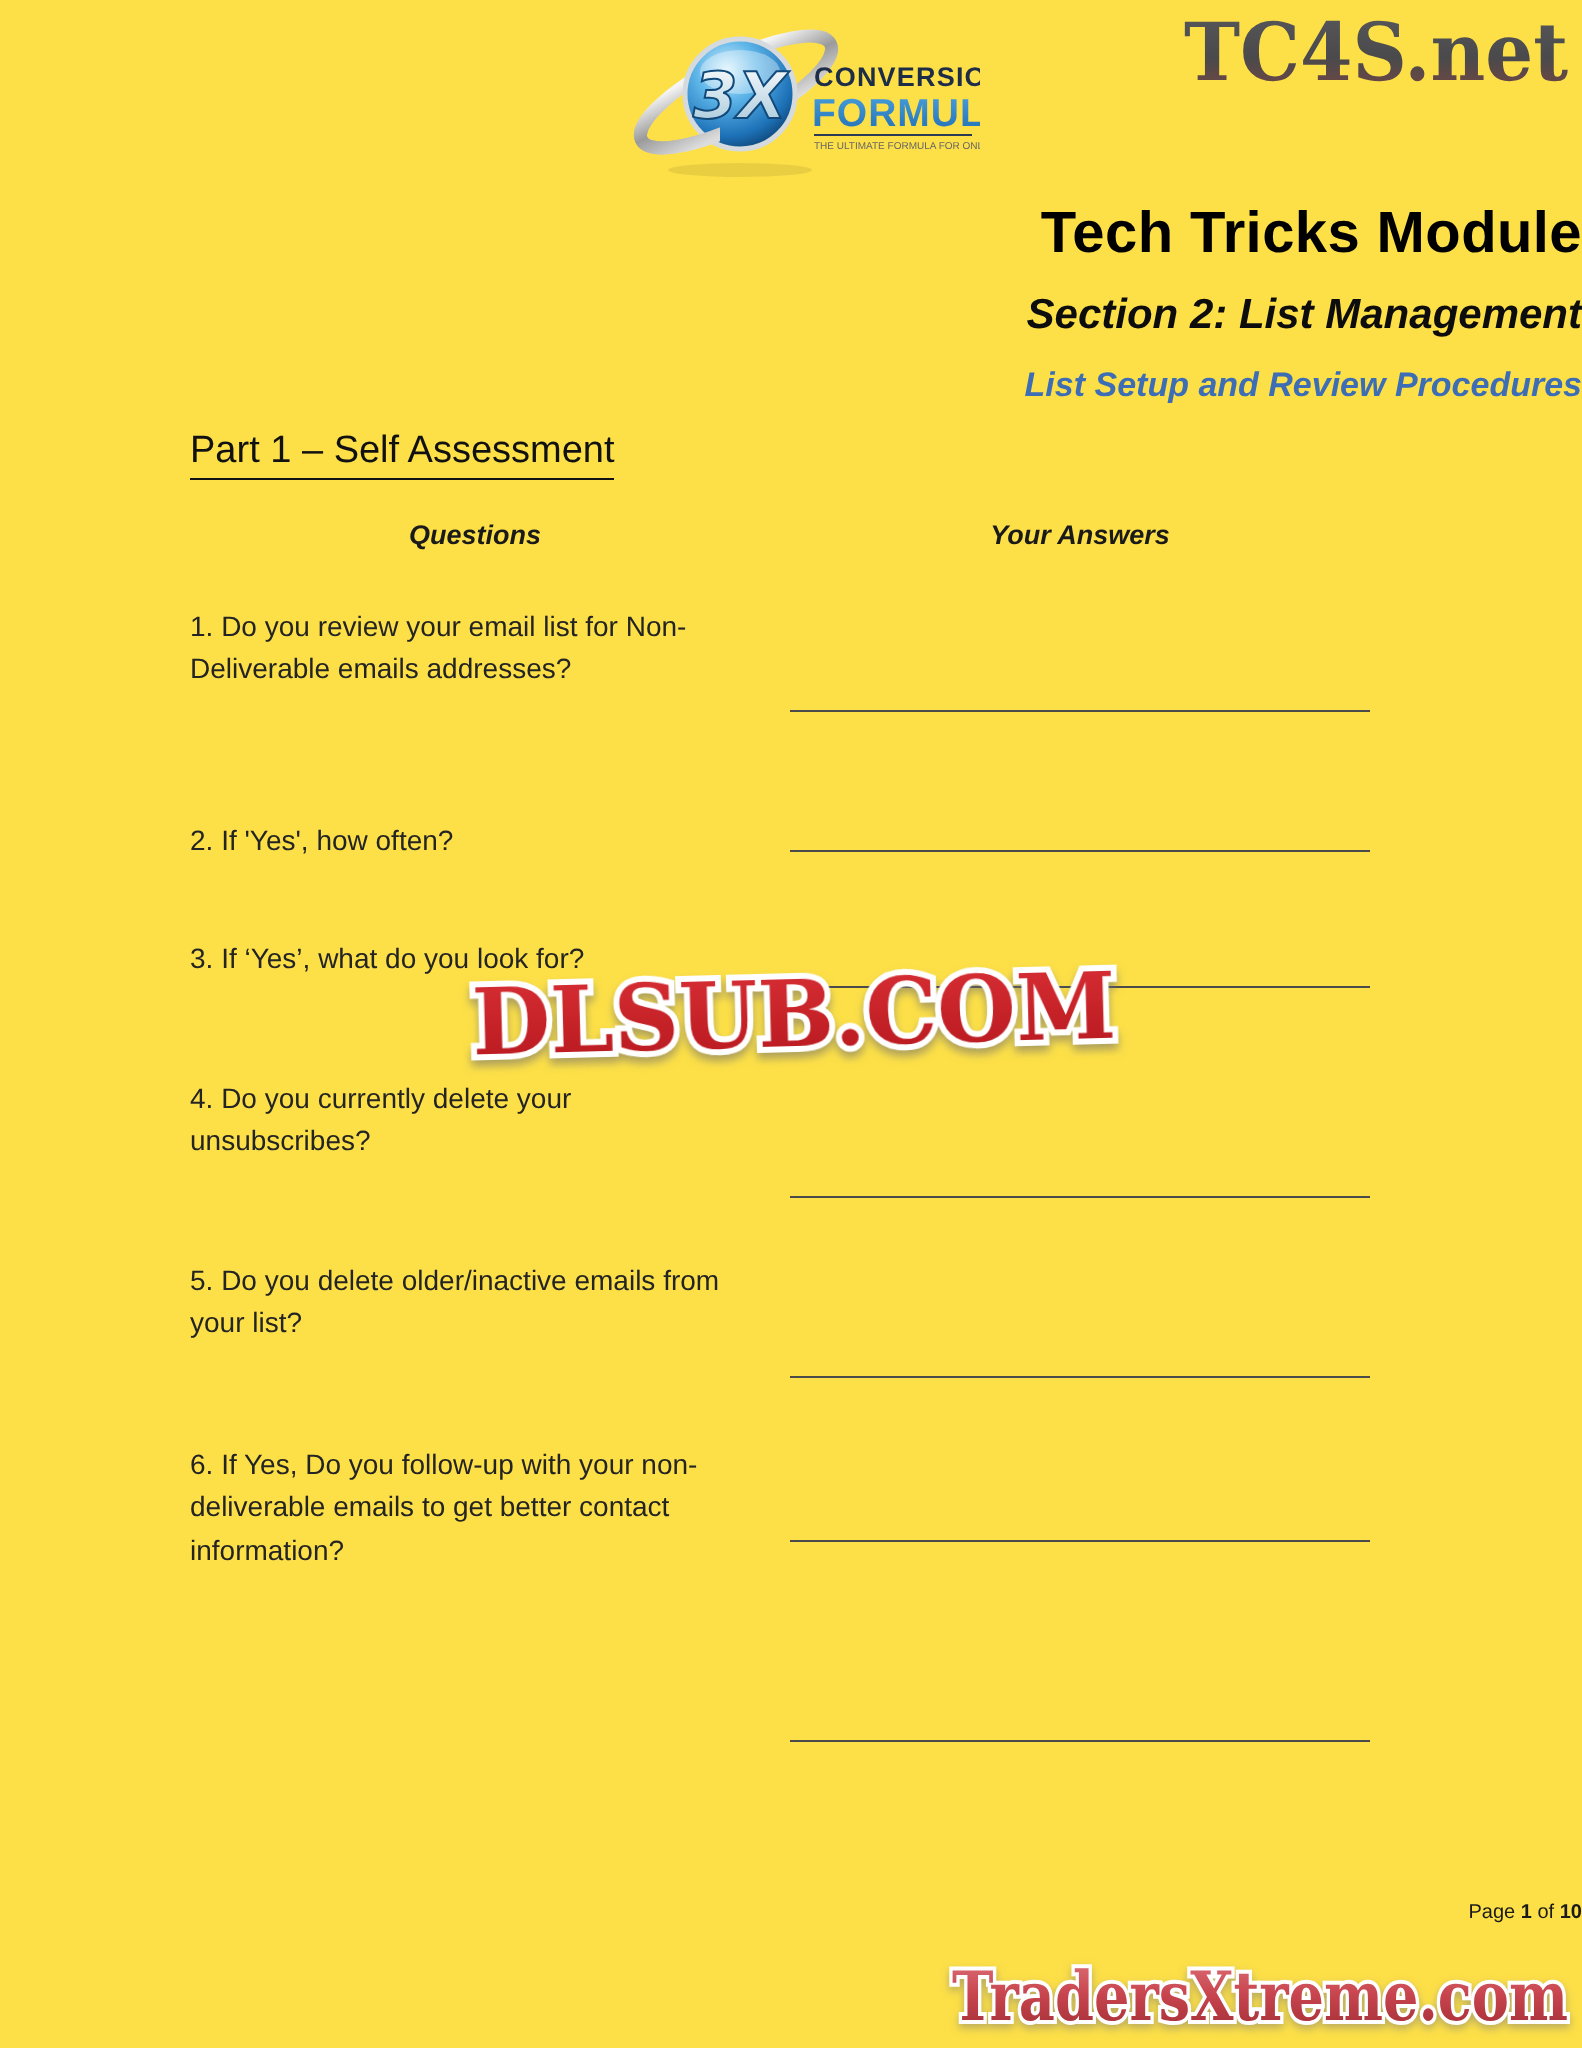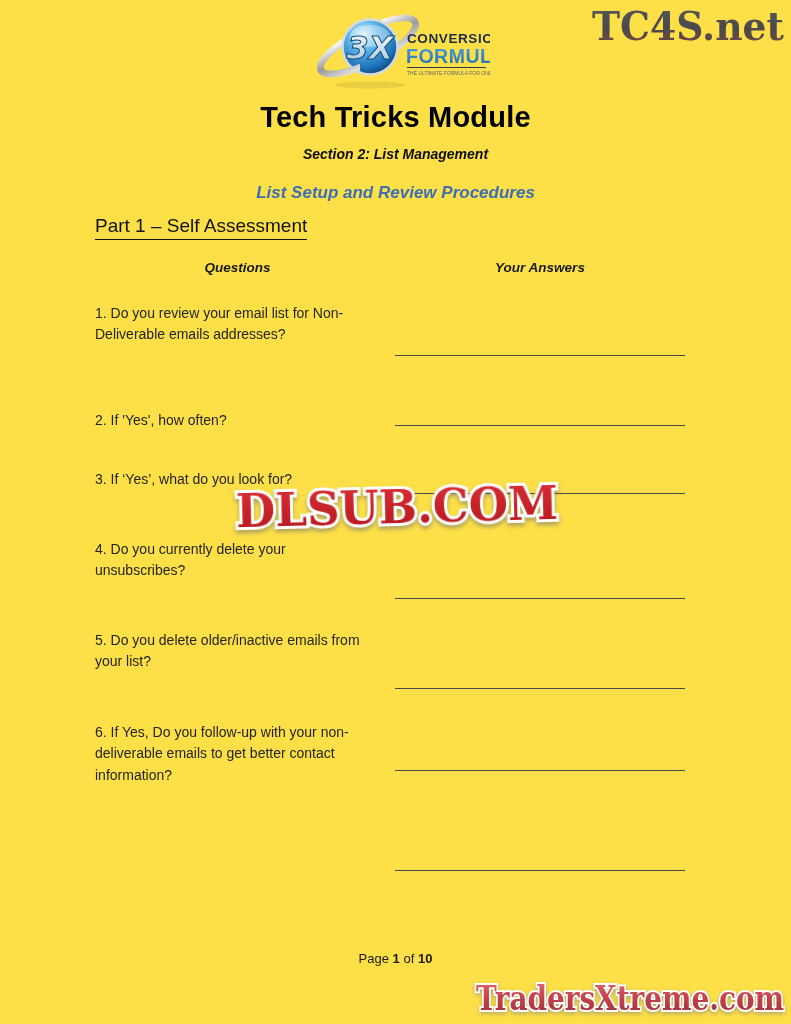--- a/index.html
+++ b/index.html
@@ -3,24 +3,24 @@
 <meta charset="utf-8">
 <style>
   * { margin:0; padding:0; box-sizing:border-box; }
   html,body { background:#888; }
   .page {
     position:relative; width:791px; height:1024px; background:#fde047;
     margin:0 auto; overflow:hidden;
     font-family:"Liberation Sans", sans-serif; color:#262626;
   }
   .abs { position:absolute; }
-  .center { left:0; right:0; text-align:center; }
+  .center { left:0; right:0; text-align:right; }
 
   .main-title   { top:101px; font-size:29px; font-weight:bold; color:#000; letter-spacing:.2px; }
-  .section-title{ top:146px; font-size:14px; font-weight:bold; font-style:italic; color:#0d0d0d; }
+  .section-title{ top:146px; font-size:21px; font-weight:bold; font-style:italic; color:#0d0d0d; }
   .subtitle     { top:183px; font-size:17px; font-weight:bold; font-style:italic; color:var(--accent-blue,#3d6eb5); }
 
   .part-heading {
     left:95px; top:215px; font-size:19px; color:#111;
     border-bottom:1.4px solid #111; padding-bottom:2px;
   }
 
   .col-header { top:260px; font-size:13.5px; font-weight:bold; font-style:italic; color:#1a1a1a; }
   .col-header.q { left:95px;  width:285px; text-align:center; }
   .col-header.a { left:395px; width:290px; text-align:center; }
@@ -37,21 +37,21 @@
   .wm-tc4s  { left:588px; top:2px; }
   .wm-dlsub { left:228px; top:477px; transform:rotate(-1.5deg);
               filter:drop-shadow(0 3px 2px rgba(110,110,110,.55)); }
   .wm-tx    { left:470px; top:975px;
               filter:drop-shadow(0 2px 2px rgba(120,120,120,.5)); }
   .wm-serif { font-family:"DejaVu Serif", serif; font-weight:bold; }
 
   .logo { left:308px; top:5px; }
 
   .footer {
-    top:951px; font-size:13px; color:#1a1a1a; white-space:pre;
+    top:951px; font-size:10px; color:#1a1a1a; white-space:pre;
   }
   .footer b { font-weight:bold; }
 </style>
 </head>
 <body>
 
 <div class="page">
 
   <svg class="abs logo" width="182" height="86" viewBox="0 0 182 86">
     <defs>

